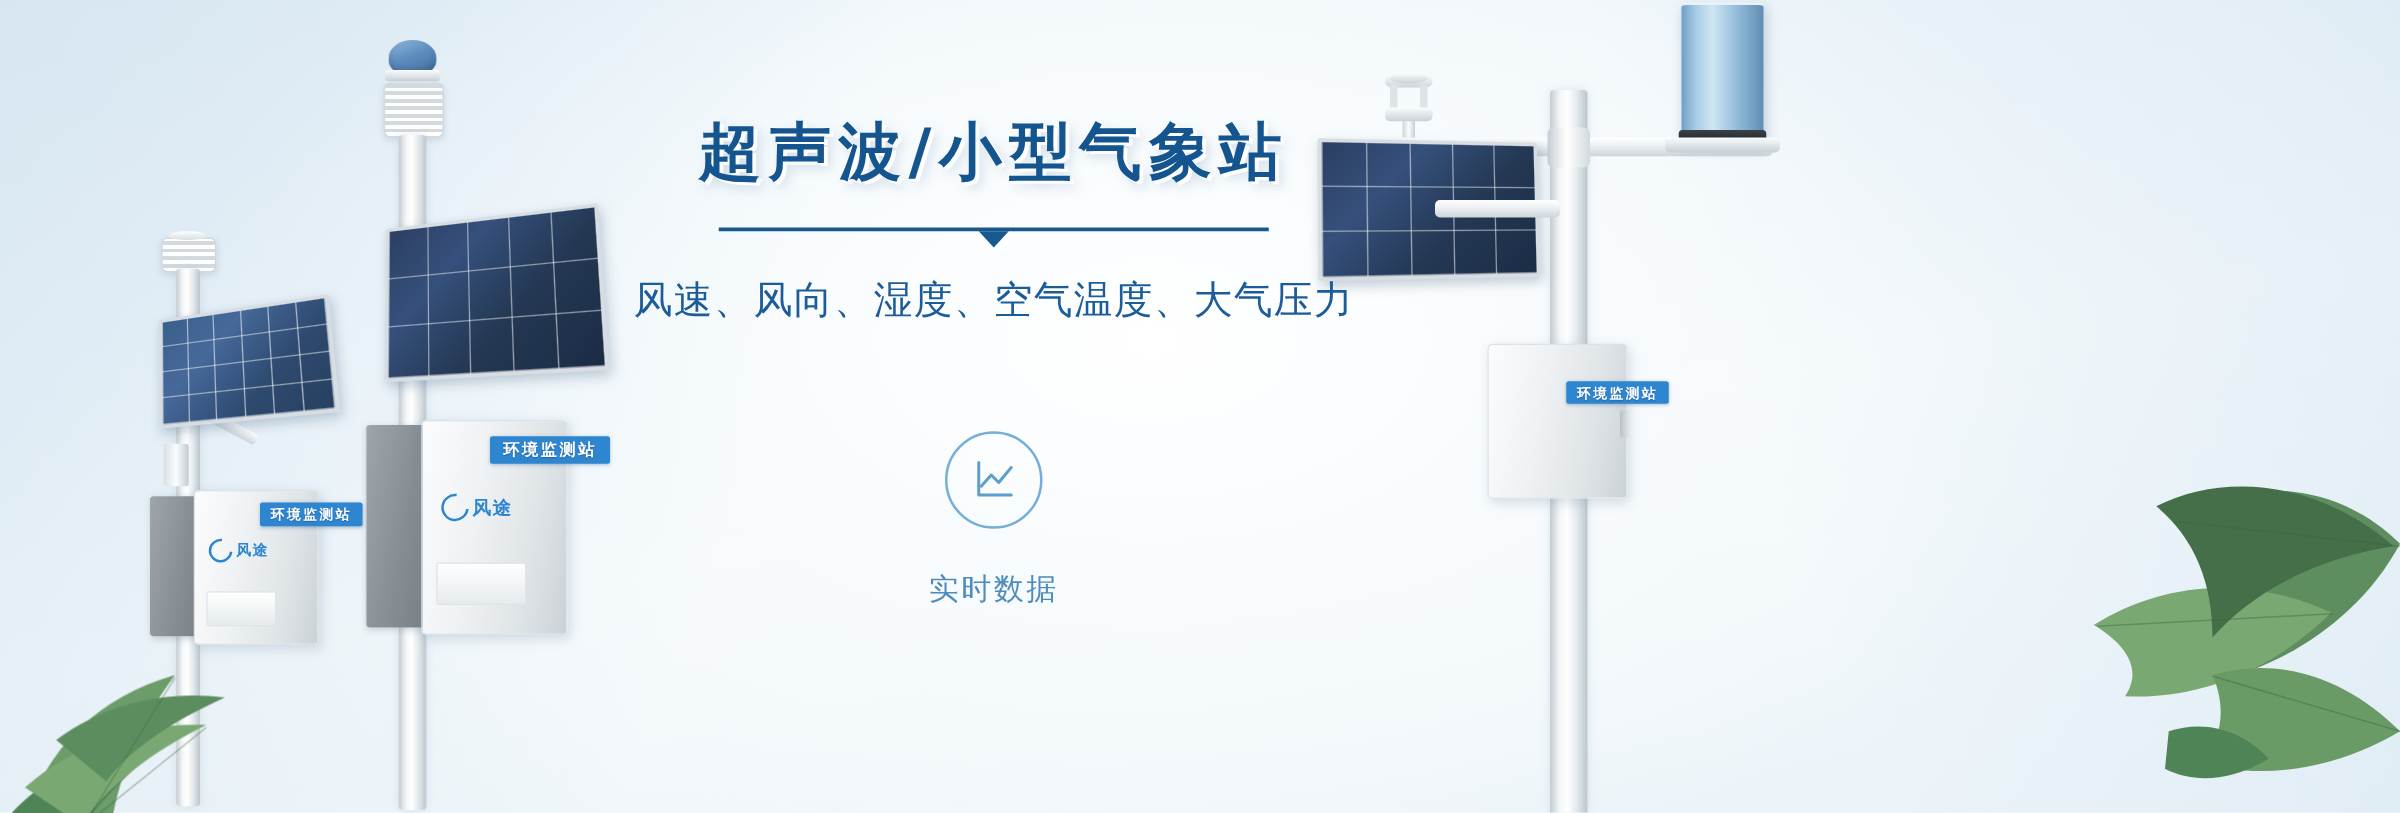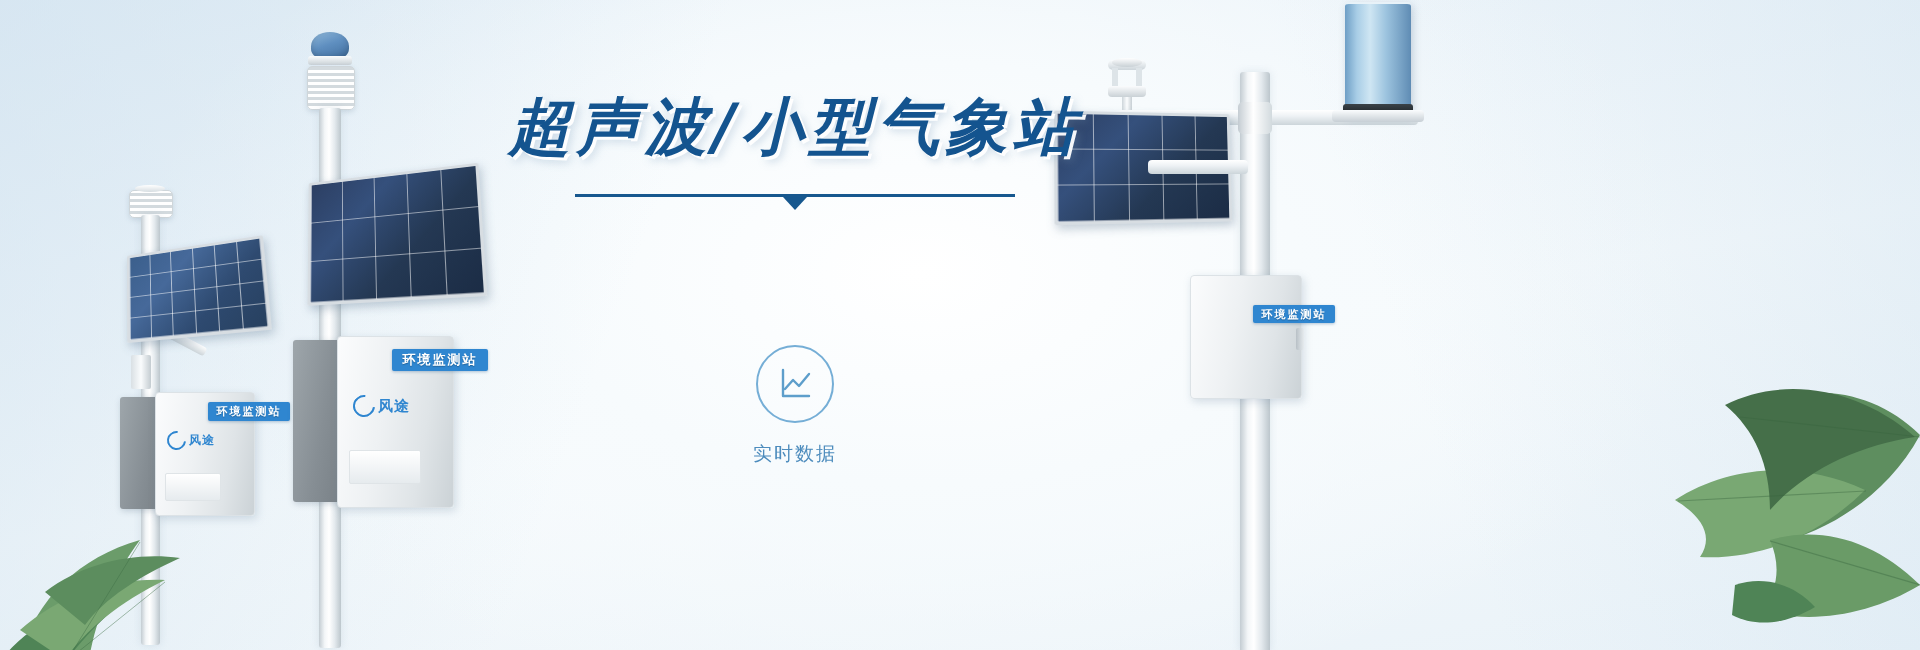--- a/index.html
+++ b/index.html
@@ -21,24 +21,23 @@
                linear-gradient(250deg,rgba(205,224,238,.45) 0%,rgba(255,255,255,0) 30%);
     pointer-events:none;
   }
 
   
   .center{
     position:absolute;left:455px;top:96px;width:680px;text-align:center;z-index:30;
   }
   .title{
     font-family:"DejaVu Sans","Liberation Sans",sans-serif;
-    font-size:62px;line-height:1;font-weight:bold;
+    font-size:50px;line-height:1;font-weight:bold;
     color:#14548f;letter-spacing:6px;white-space:nowrap;
     text-shadow:3px 3px 0 rgba(255,255,255,.95), 5px 5px 9px rgba(120,155,185,.35);
-    font-style:italic;
   }
   .divider{
     position:relative;margin:36px auto 0;width:440px;height:12px;
   }
   .divider .line{
     position:absolute;left:0;top:0;width:100%;height:3px;background:#17588f;
   }
   .divider .tri{
     position:absolute;left:50%;top:3px;margin-left:-12px;
     width:0;height:0;border-left:12px solid transparent;border-right:12px solid transparent;
@@ -56,21 +55,21 @@
     display:flex;justify-content:center;gap:48px;z-index:30;
   }
   .feature{width:110px;text-align:center;}
   .feature .circle{
     width:74px;height:74px;margin:0 auto;border-radius:50%;
     border:2px solid #75aed6;display:flex;align-items:center;justify-content:center;
     background:rgba(255,255,255,.12);
   }
   .feature .circle svg{display:block;}
   .feature .flabel{
-    margin-top:18px;font-size:19px;color:#4d8cbd;letter-spacing:2px;white-space:nowrap;
+    margin-top:32px;font-size:24px;color:#4d8cbd;letter-spacing:2px;white-space:nowrap;
     font-family:Liberation Mono, monospace;
   }
 
   
   .dev{position:absolute;z-index:10;}
   .pole{
     position:absolute;border-radius:3px;
     background:linear-gradient(90deg,#c3ccd2 0%,#f3f6f8 26%,#ffffff 46%,#e3e9ed 72%,#bcc6cc 100%);
     box-shadow:0 0 8px rgba(130,155,175,.2);
   }
@@ -293,20 +292,21 @@
       <path d="M150 256 L300 300"></path>
     </g>
   </svg>
 
   <div class="center">
     <div class="title">超声波/小型气象站</div>
     <div class="divider">
       <div class="line"></div>
       <div class="tri"></div>
     </div>
+    <div class="sub">风速、风向、湿度、空气温度、大气压力</div>
   </div>
 
   <div class="features">
 
     <div class="feature">
       <div class="circle">
         <svg width="38" height="38" viewBox="0 0 38 38">
           <path d="M7 5 L7 31 L33 31" fill="none" stroke="#5d9ecb" stroke-width="2.4" stroke-linecap="round" stroke-linejoin="round"></path>
           <path d="M9 24 L17 15 L23 21 L33 9" fill="none" stroke="#5d9ecb" stroke-width="2.4" stroke-linecap="round" stroke-linejoin="round"></path>
         </svg>

